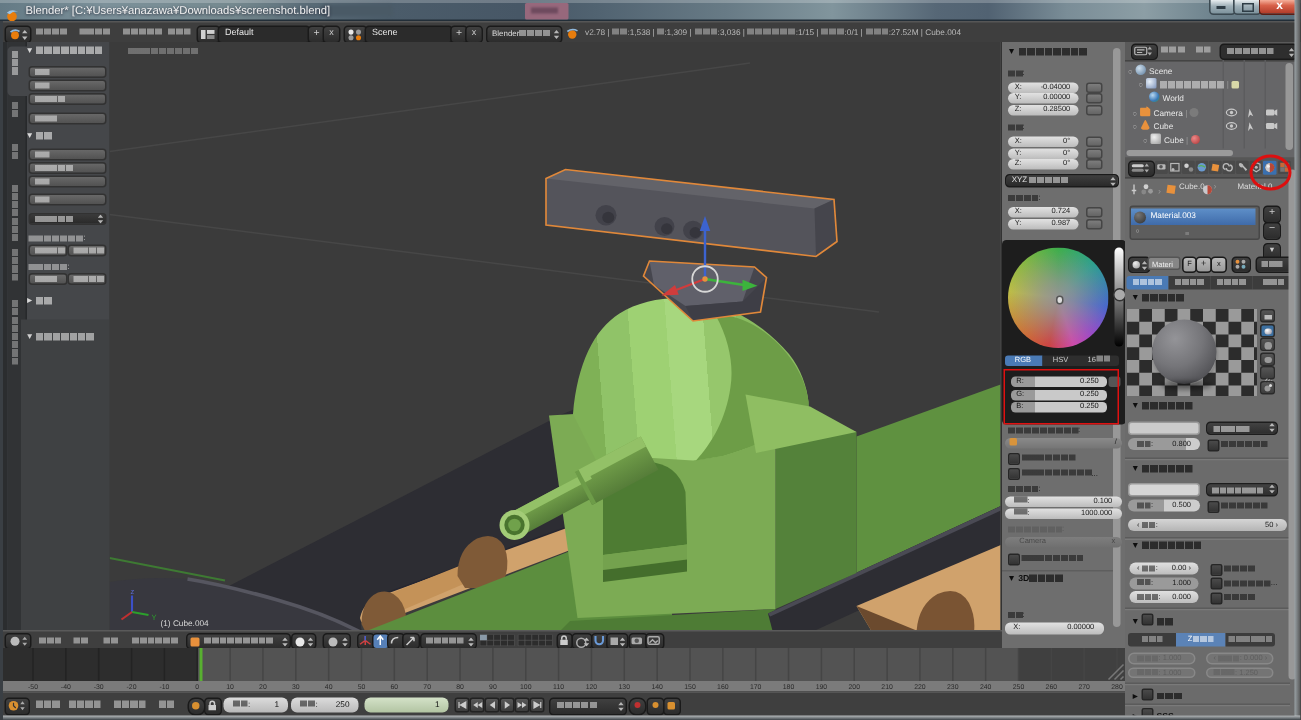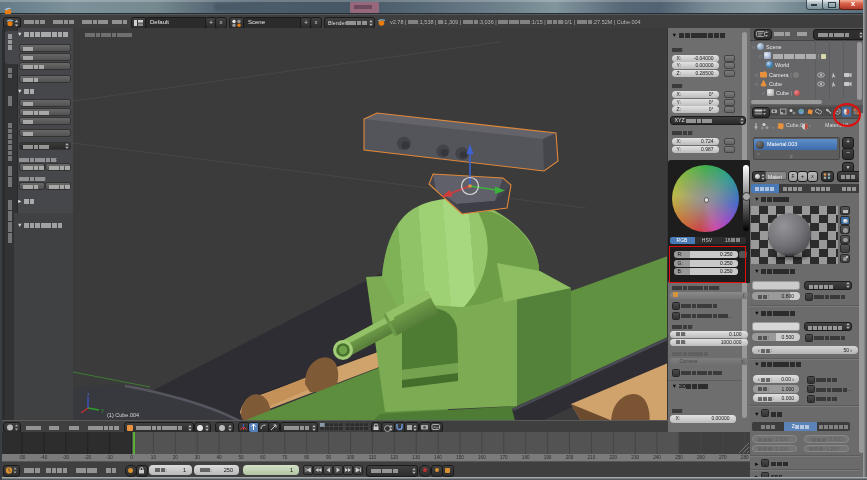--- a/index.html
+++ b/index.html
@@ -22,20 +22,21 @@
   background:linear-gradient(90deg,#647a85 0%,#7c919a 8%,#75898f 18%,#586a76 24%,#4b5c6a 30%,#475766 40%,#516371 46%,#687b86 56%,#81959d 64%,#566776 72%,#516272 76%,#7a8d97 82%,#8c9ea5 88%,#6a7f8a 94%,#5a6f7c 100%);">
   <div class="abs" style="left:0;top:0;width:867px;height:2px;background:rgba(255,255,255,.22);"></div>
   <div class="abs" style="left:0;top:12.5px;width:867px;height:1.5px;background:#222e38;"></div>
   <div class="abs" style="left:214px;top:3px;width:48px;height:8px;background:#4a5a66;filter:blur(1.2px);border-radius:2px;"></div>
   <div class="abs" style="left:3px;top:2px;width:10px;height:10px;">
     <svg width="10" height="10">
         <circle cx="5" cy="6" r="3.2" fill="#e87d0d"></circle>
         <path d="M1.5 3.5 Q5 0.5 9 3 Q6 1.8 3.5 4.5 Z" fill="#9cc3e4"></path>
       </svg>
   </div>
+  <div class="t" style="left:17px;top:2px;font-size:7.5px;color:#f2f2f2;text-shadow:0 1px 2px #223;">Blender* [C:¥Users¥anazawa¥Downloads¥screenshot.blend]</div>
   <div class="abs" style="left:350px;top:2px;width:29px;height:11px;background:#97687c;border-radius:1px;">
     <div class="abs" style="left:4px;top:3px;width:18px;height:4px;background:#6e4a5e;filter:blur(0.7px);"></div>
     </div>
 
   <div class="abs" style="left:806px;top:0;width:16px;height:9px;background:linear-gradient(#e8eef0,#9fb0b8 45%,#7d929c);border:1px solid #3c4a52;border-top:0;border-radius:0 0 3px 3px;">
      <div class="abs" style="left:4px;top:4px;width:6px;height:2px;background:#2e3d46;"></div>
     </div>
   <div class="abs" style="left:822px;top:0;width:17px;height:9px;background:linear-gradient(#e8eef0,#9fb0b8 45%,#7d929c);border:1px solid #3c4a52;border-top:0;border-radius:0 0 3px 3px;">
      <div class="abs" style="left:5px;top:2px;width:6px;height:4px;border:1px solid #2e3d46;"></div>
     </div>

